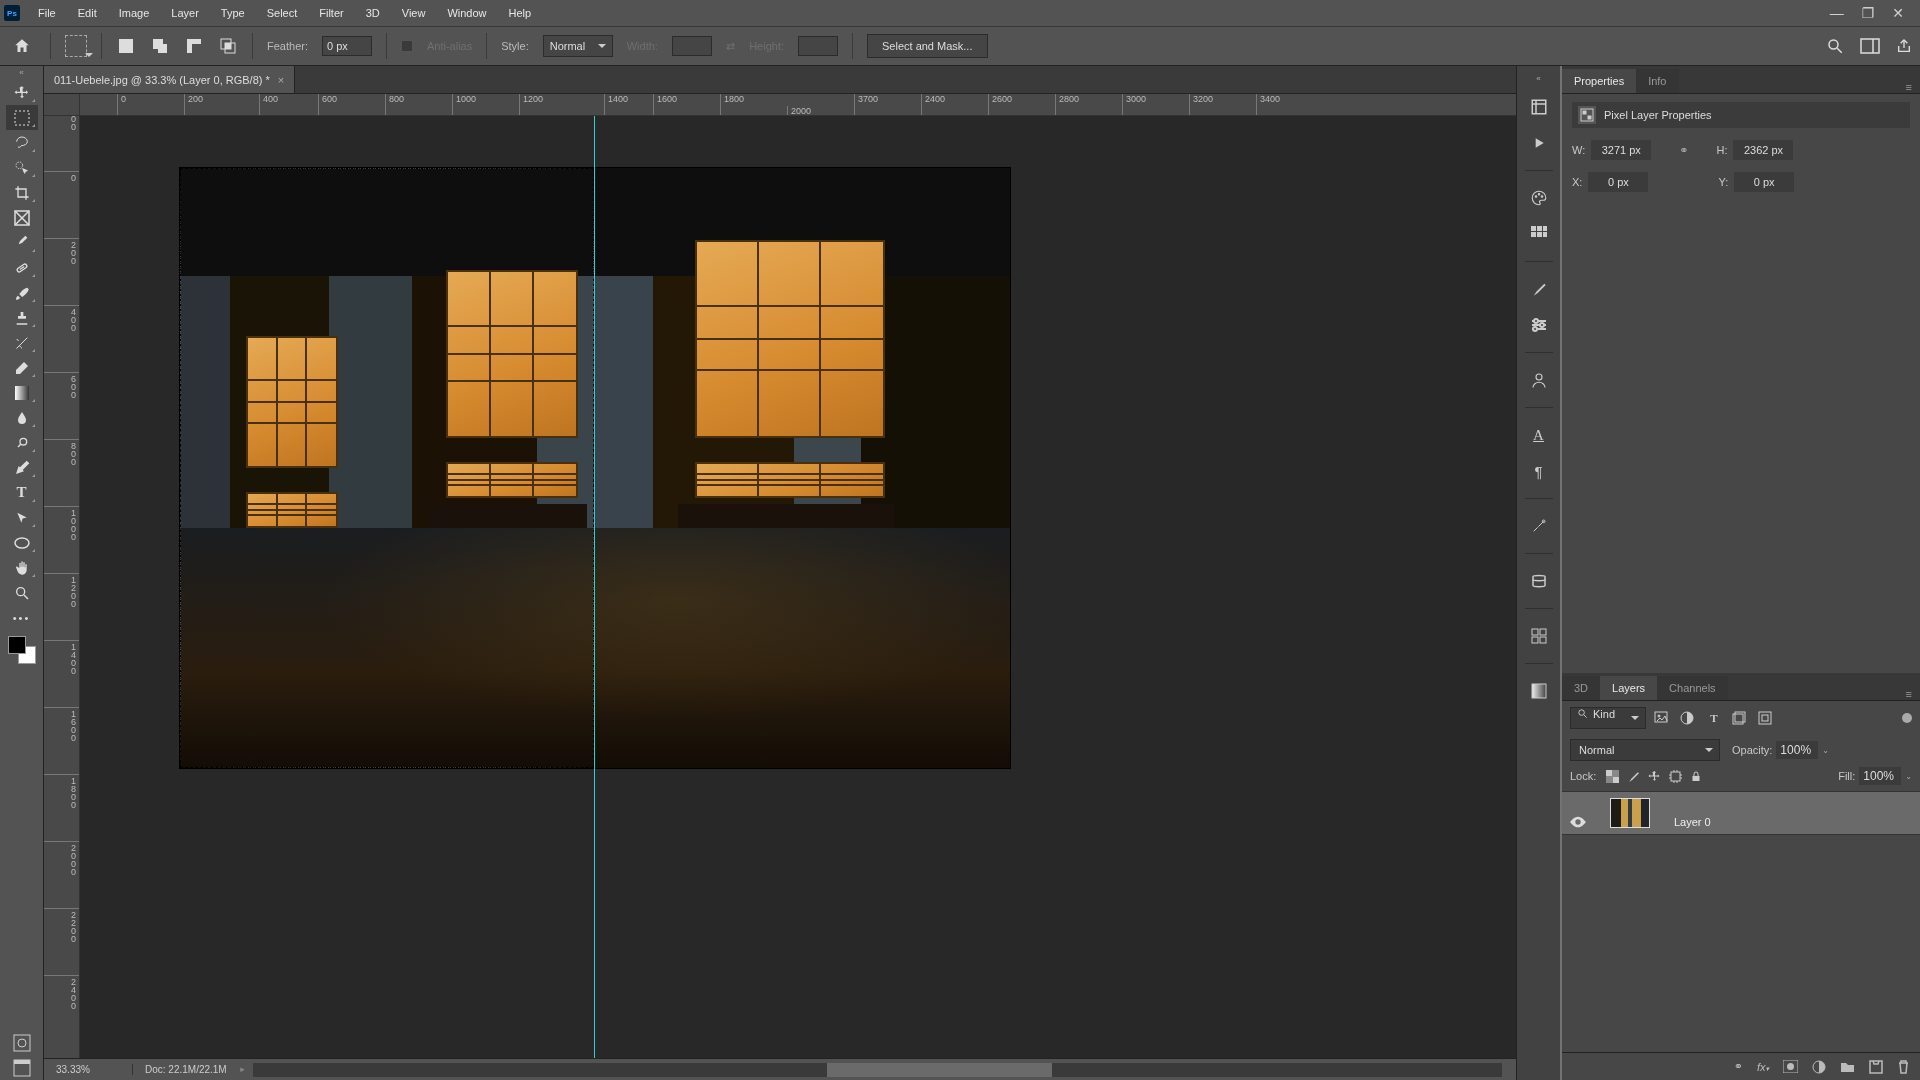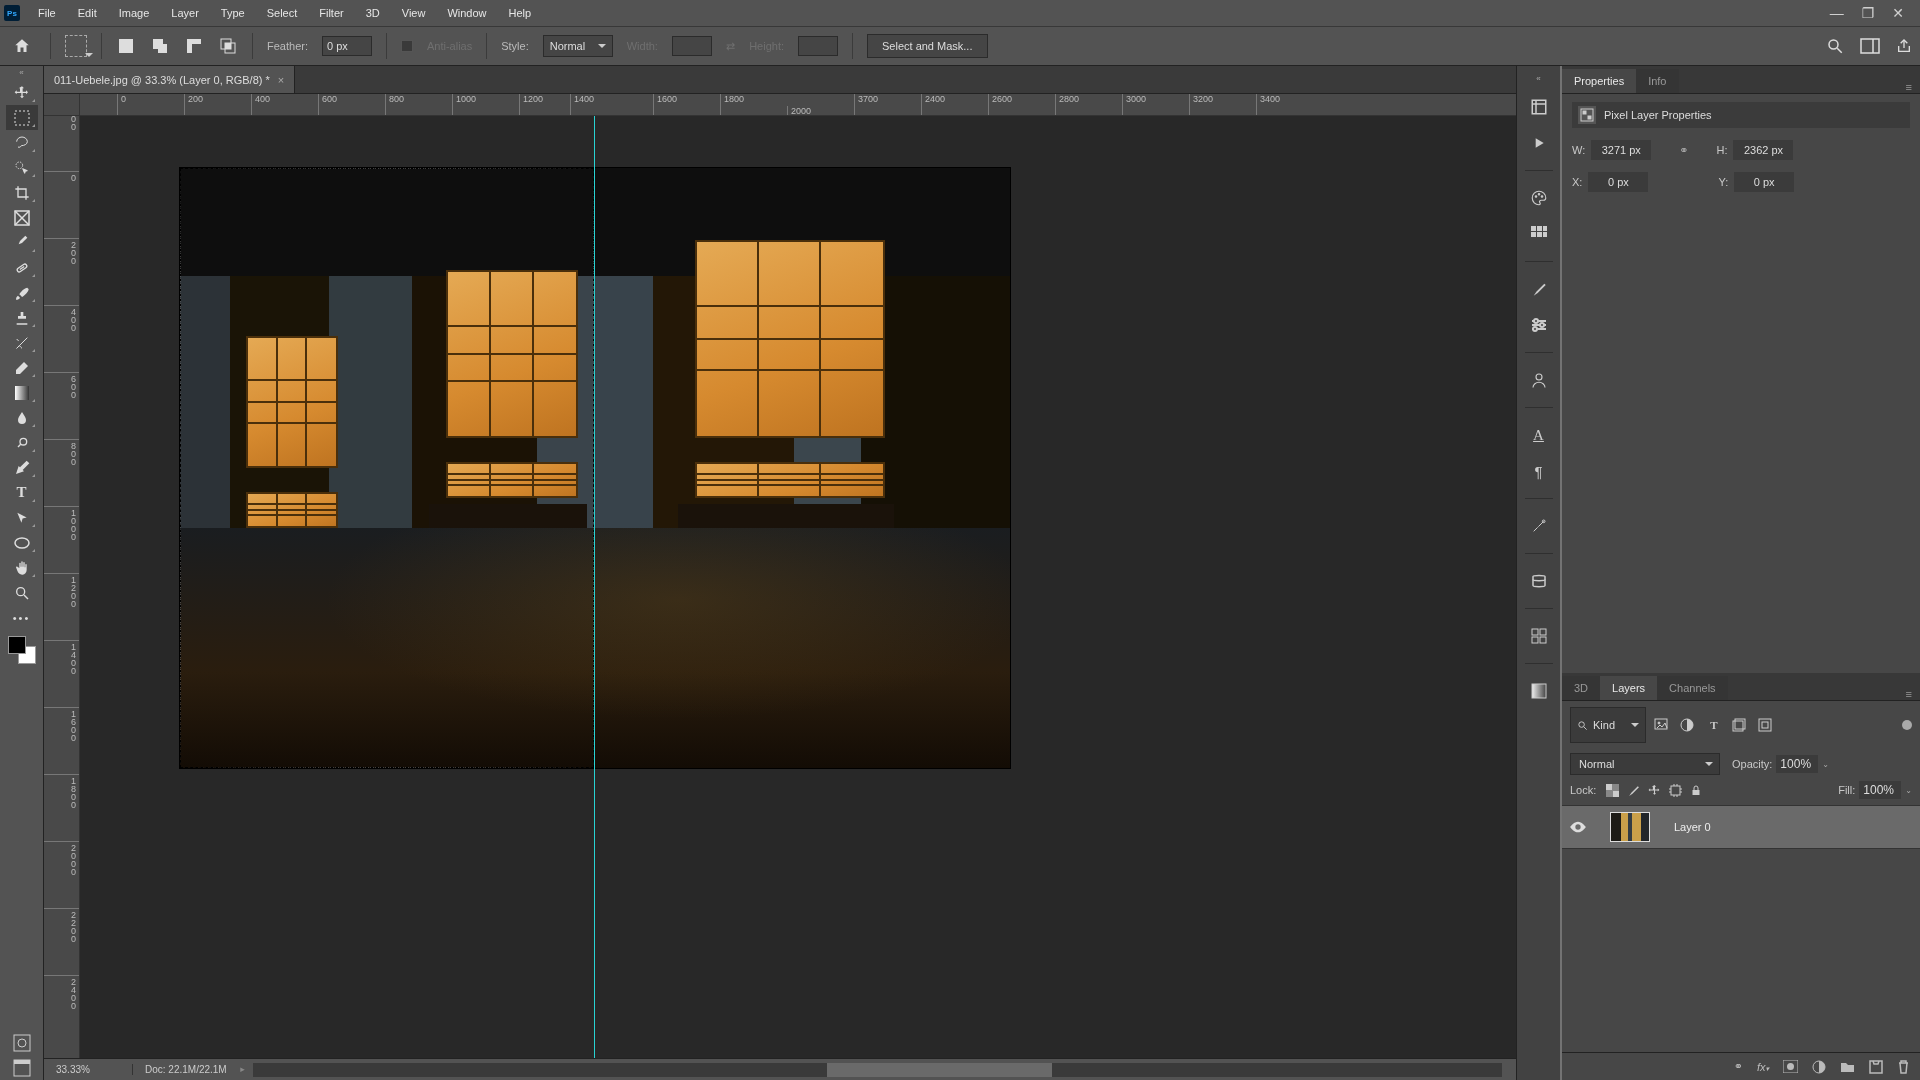--- a/index.html
+++ b/index.html
@@ -102,34 +102,34 @@
 .pixel-layer-row{background:#3b3b3b;padding:4px 6px;display:flex;align-items:center;gap:8px;color:#ddd;}
 .prop-icon{width:18px;height:18px;background:#555;display:flex;align-items:center;justify-content:center;}
 .prop-row{display:flex;gap:28px;margin-top:12px;align-items:center;}
 .prop-field{display:flex;align-items:center;gap:6px;}
 .prop-field input{background:#3b3b3b;border:none;color:#ddd;width:60px;height:20px;padding:0 5px;text-align:center;font-size:11px;}
 .link-icon{color:#aaa;}
 .prop-spacer{flex:1;}
 
 .layers-body{background:#474747;flex:1;display:flex;flex-direction:column;}
 .layers-kind{display:flex;align-items:center;gap:8px;padding:6px 8px;}
-.kind-select{background:#3b3b3b;border:1px solid #2b2b2b;height:36px;padding:0 18px 0 6px;position:relative;display:flex;align-items:center;gap:5px;color:#ddd;min-width:76px;}
+.kind-select{background:#3b3b3b;border:1px solid #2b2b2b;height:22px;padding:0 18px 0 6px;position:relative;display:flex;align-items:flex-start;gap:5px;color:#ddd;min-width:76px;}
 .kind-select::after{content:"";position:absolute;right:6px;top:50%;transform:translateY(-50%);border-left:4px solid transparent;border-right:4px solid transparent;border-top:4px solid #ccc;}
 .kind-icons{display:flex;gap:10px;color:#ccc;align-items:center;}
 .kind-icons span{width:16px;text-align:center;}
 .kind-toggle{margin-left:auto;width:10px;height:10px;border-radius:50%;background:#aaa;}
 .blend-row{display:flex;align-items:center;padding:4px 8px;gap:12px;}
 .blend-select{background:#3b3b3b;border:1px solid #2b2b2b;height:22px;padding:0 18px 0 8px;position:relative;display:flex;align-items:center;color:#ddd;flex:1;max-width:150px;}
 .blend-select::after{content:"";position:absolute;right:6px;top:50%;transform:translateY(-50%);border-left:4px solid transparent;border-right:4px solid transparent;border-top:4px solid #ccc;}
 .pct-field{display:flex;align-items:center;gap:4px;}
 .pct-field input{background:#3b3b3b;border:none;color:#ddd;width:42px;height:18px;padding:0 4px;font-size:12px;}
 .pct-caret{color:#aaa;font-size:8px;}
 .lock-row{display:flex;align-items:center;gap:10px;padding:2px 8px 6px;}
 .lock-icons{display:flex;gap:8px;color:#ccc;}
-.layer-item{display:flex;align-items:center;gap:24px;padding:6px 8px;background:#6a6a6a;border-top:1px solid #333;border-bottom:1px solid #333;}
+.layer-item{display:flex;align-items:flex-end;gap:24px;padding:6px 8px;background:#6a6a6a;border-top:1px solid #333;border-bottom:1px solid #333;}
 .eye{width:16px;text-align:center;color:#ddd;}
 .layer-thumb{width:40px;height:30px;background:linear-gradient(90deg,#1d1b16 0 25%,#caa04a 25% 45%,#333c44 45% 55%,#caa04a 55% 80%,#212529 80% 100%);border:1px solid #ddd;}
 .layer-name{color:#eee;}
 .layers-fill{flex:1;}
 .layers-footer{height:28px;border-top:1px solid #222;display:flex;align-items:center;justify-content:flex-end;gap:14px;padding:0 10px;color:#bbb;}
 
 
 svg{display:block;}
 </style>
 </head>
@@ -394,26 +394,26 @@
       <div class="doc-tab">
         <span>011-Uebele.jpg @ 33.3% (Layer 0, RGB/8) *</span>
         <span class="closex">×</span>
       </div>
     </div>
     <div class="ruler-wrap">
       <div class="ruler-corner"></div>
       <div class="ruler-h" id="rulerH">
           <div class="tick" style="left: 37px;">0</div>
           <div class="tick" style="left: 104px;">200</div>
-          <div class="tick" style="left: 171px;">400</div>
+          <div class="tick" style="left: 179px;">400</div>
           <div class="tick" style="left: 238px;">600</div>
           <div class="tick" style="left: 305px;">800</div>
           <div class="tick" style="left: 372px;">1000</div>
           <div class="tick" style="left: 439px;">1200</div>
-          <div class="tick" style="left: 490px;">1400</div>
+          <div class="tick" style="left: 524px;">1400</div>
           <div class="tick" style="left: 573px;">1600</div>
           <div class="tick" style="left: 640px;">1800</div>
           <div class="tick" style="left: 707px; margin-top: 12px;">2000</div>
           <div class="tick" style="left: 774px;">3700</div>
           <div class="tick" style="left: 841px;">2400</div>
           <div class="tick" style="left: 908px;">2600</div>
           <div class="tick" style="left: 975px;">2800</div>
           <div class="tick" style="left: 1042px;">3000</div>
           <div class="tick" style="left: 1109px;">3200</div>
           <div class="tick" style="left: 1176px;">3400</div>

